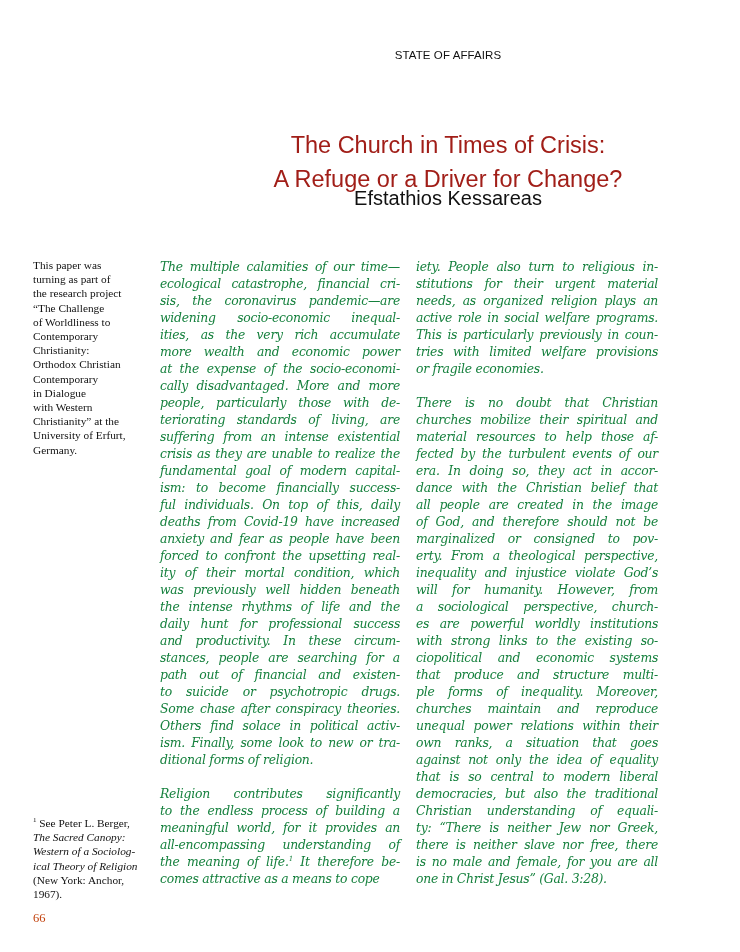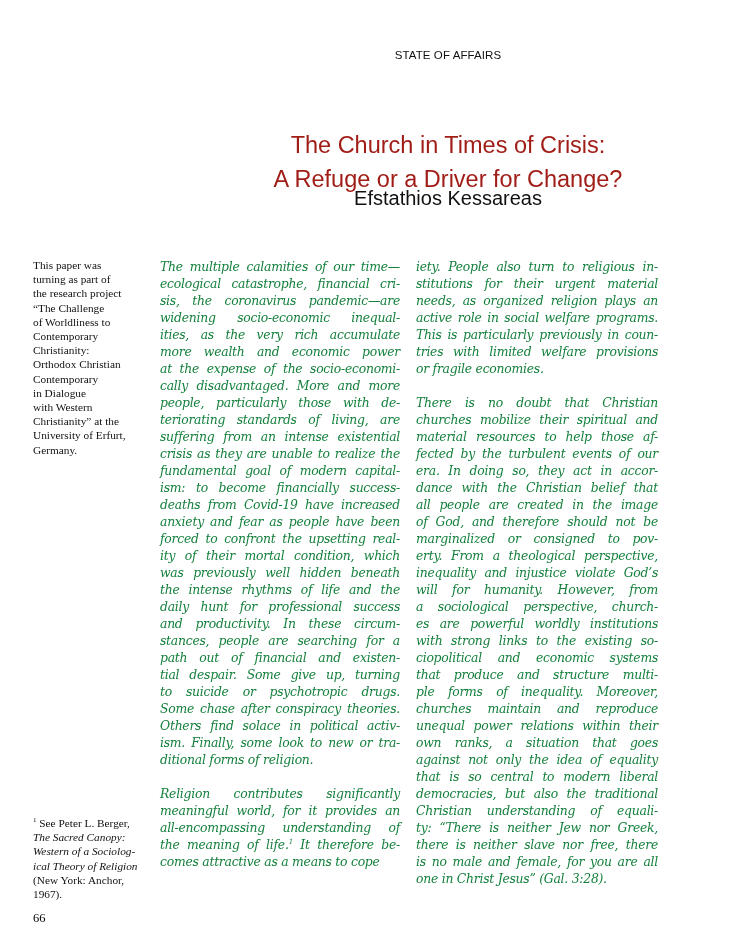--- a/index.html
+++ b/index.html
@@ -24,21 +24,21 @@
     .sidenote {
       position: absolute; left: 33px; width: 122px;
       font-family: "Liberation Serif", serif; font-size: 11.3px; line-height: 14.2px; color: #111;
     }
     .sidenote div { white-space: nowrap; }
     .sidenote.project { top: 258px; }
     .sidenote.footnote { top: 816px; }
     .sidenote .it { font-style: italic; }
     .page-number {
       position: absolute; left: 33px; top: 911px;
-      font-family: "Liberation Serif", serif; font-size: 12.5px; color: #000000;
+      font-family: "Liberation Serif", serif; font-size: 12.5px; color: #c2410c;
     }
 
     .col {
       position: absolute; width: 240px;
       font-family: "DejaVu Serif", serif; font-size: 12.4px; line-height: 17px; color: #15803d;
       letter-spacing: -0.25px;
       font-style: italic;
     }
     .col.c1 { left: 160px; top: 258px; }
     .col.c2 { left: 416px; top: 258px; width: 242px; }
@@ -99,40 +99,41 @@
       <div class="line">ities, as the very rich accumulate</div>
       <div class="line">more wealth and economic power</div>
       <div class="line">at the expense of the socio-economi-</div>
       <div class="line">cally disadvantaged. More and more</div>
       <div class="line">people, particularly those with de-</div>
       <div class="line">teriorating standards of living, are</div>
       <div class="line">suffering from an intense existential</div>
       <div class="line">crisis as they are unable to realize the</div>
       <div class="line">fundamental goal of modern capital-</div>
       <div class="line">ism: to become financially success-</div>
+      <div class="line">ful individuals. On top of this, daily</div>
       <div class="line">deaths from Covid-19 have increased</div>
       <div class="line">anxiety and fear as people have been</div>
       <div class="line">forced to confront the upsetting real-</div>
       <div class="line">ity of their mortal condition, which</div>
       <div class="line">was previously well hidden beneath</div>
       <div class="line">the intense rhythms of life and the</div>
       <div class="line">daily hunt for professional success</div>
       <div class="line">and productivity. In these circum-</div>
       <div class="line">stances, people are searching for a</div>
       <div class="line">path out of financial and existen-</div>
-      <div class="line">tial despair. Some give up, turning</div>
       <div class="line">to suicide or psychotropic drugs.</div>
       <div class="line">Some chase after conspiracy theories.</div>
       <div class="line">Others find solace in political activ-</div>
       <div class="line">ism. Finally, some look to new or tra-</div>
       <div class="line last">ditional forms of religion.</div>
     </div>
   <div class="para-gap"></div>
   <div id="c1p2">
       <div class="line">Religion contributes significantly</div>
+      <div class="line">to the endless process of building a</div>
       <div class="line">meaningful world, for it provides an</div>
       <div class="line">all-encompassing understanding of</div>
       <div class="line"><span>the meaning of life.</span><sup>1</sup><span> It therefore be-</span></div>
       <div class="line last">comes attractive as a means to cope</div>
     </div>
 </div>
 
 <div class="col c2">
   <div id="c2p1">
       <div class="line">iety. People also turn to religious in-</div>

